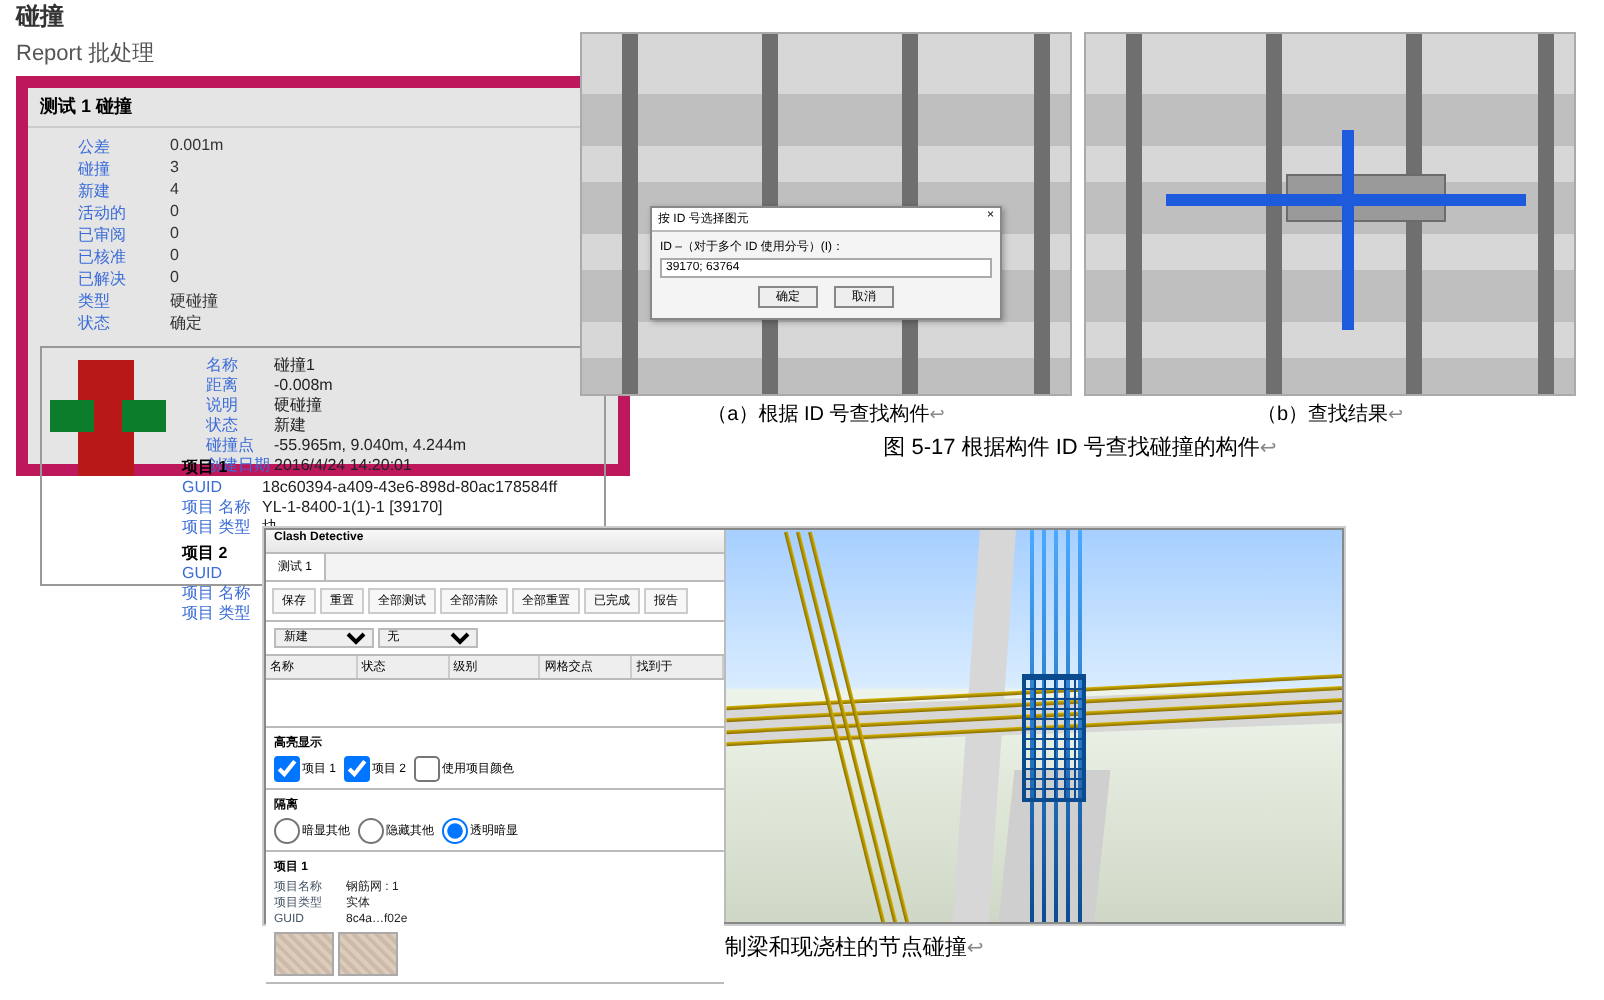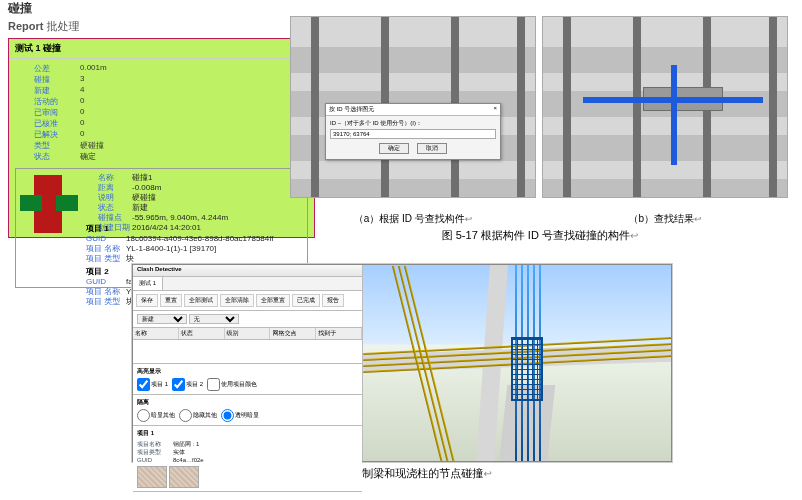--- a/index.html
+++ b/index.html
@@ -2,22 +2,22 @@
 <html><head>
 <meta charset="utf-8">
 <style>
   * { box-sizing: border-box; margin: 0; padding: 0; }
   body { width: 802px; height: 500px; background: #fff; font-family: "SimSun", "Microsoft YaHei", sans-serif; position: relative; }
 
   
   .fig516 { position: absolute; left: 8px; top: 0; width: 307px; }
   .fig516 .title1 { font-size: 12px; font-weight: bold; color: #333; }
   .fig516 .title2 { font-size: 11px; color: #555; margin-top: 2px; }
-  .fig516 .title2 b { font-weight: bold; }
-  .panel516 { border: 1px solid #be185d; background: #bef264; margin-top: 4px; height: 200px; position: relative; font-size: 8px; }
+  .fig516 .title2 b { font-weight: normal; }
+  .panel516 { border: 6px solid #be185d; background: #e5e5e5; margin-top: 4px; height: 200px; position: relative; font-size: 8px; }
   .panel516 .testhdr { padding: 3px 6px; font-weight: bold; font-size: 9px; border-bottom: 1px solid #ccc; }
   .summary { padding: 4px 8px; margin-left: 17px; }
   .summary .row { display: flex; }
   .summary .row .k { width: 46px; color: #3a6bd8; }
   .summary .row .v { color: #333; }
   .detail { border: 1px solid #999; margin: 2px 6px 6px; height: 120px; position: relative; display: flex; }
   .thumb { width: 60px; height: 58px; position: relative; margin: 6px 4px; }
   .thumb .block { position: absolute; }
   .thumb .red { left: 14px; top: 0; width: 28px; height: 58px; background: #b81818; }
   .thumb .greenL { left: 0; top: 20px; width: 22px; height: 16px; background: #0b7d2b; }
@@ -52,21 +52,21 @@
   .dialog517 { position: absolute; left: 34px; top: 86px; width: 176px; background:#f4f4f4; border:1px solid #888; font-size:6px; box-shadow:1px 1px 3px rgba(0,0,0,.3); }
   .dialog517 .tbar { background:#fff; padding:1px 3px; border-bottom:1px solid #bbb; display:flex; justify-content:space-between;}
   .dialog517 .body { padding:3px 4px; }
   .dialog517 input { width: 100%; font-size:6px; height:10px; border:1px solid #aaa; margin-top:1px; padding:0 2px;}
   .dialog517 .btns { display:flex; justify-content:center; gap:8px; margin:4px 0 2px;}
   .dialog517 .btns button { font-size:6px; padding:0 8px; border:1px solid #888; background:#eee;}
   .hiBeam { position:absolute; height:6px; background:#1d5bdc; }
   .hb1{left:40px; top:80px; width:180px;}
   .hb2{left:128px; top:48px; width:6px; height:100px;}
   .selSlab{position:absolute; left:100px; top:70px; width:80px; height:24px; background:#9a9a9a; border:1px solid #6c6c6c;}
-  .subcap{ text-align:center; font-size:10px; margin-top:14px;}
+  .subcap{ text-align:center; font-size:10px; margin-top:2px;}
   .subcap::after{content:"↩"; color:#888; font-size:9px;}
   .cap517{ text-align:center; font-size:11px; margin-top:2px;}
   .cap517::after{content:"↩"; color:#888; font-size:10px;}
 
   
   .fig518 { position: absolute; left: 132px; top: 264px; width: 540px; }
   .app518 { width: 540px; height: 198px; border:1px solid #888; background:#eef2f7; display:flex; position:relative; box-shadow: 0 0 0 1px #ccc;}
   .leftPane { width:230px; background:#f3f3f3; border-right:1px solid #bbb; font-size:6px; position:relative;}
   .leftPane .titlebar{height:12px;background:linear-gradient(#f8f8f8,#e6e6e6);border-bottom:1px solid #bbb;padding:1px 4px;font-weight:bold;}
   .tabs518{display:flex;border-bottom:1px solid #bbb;}

